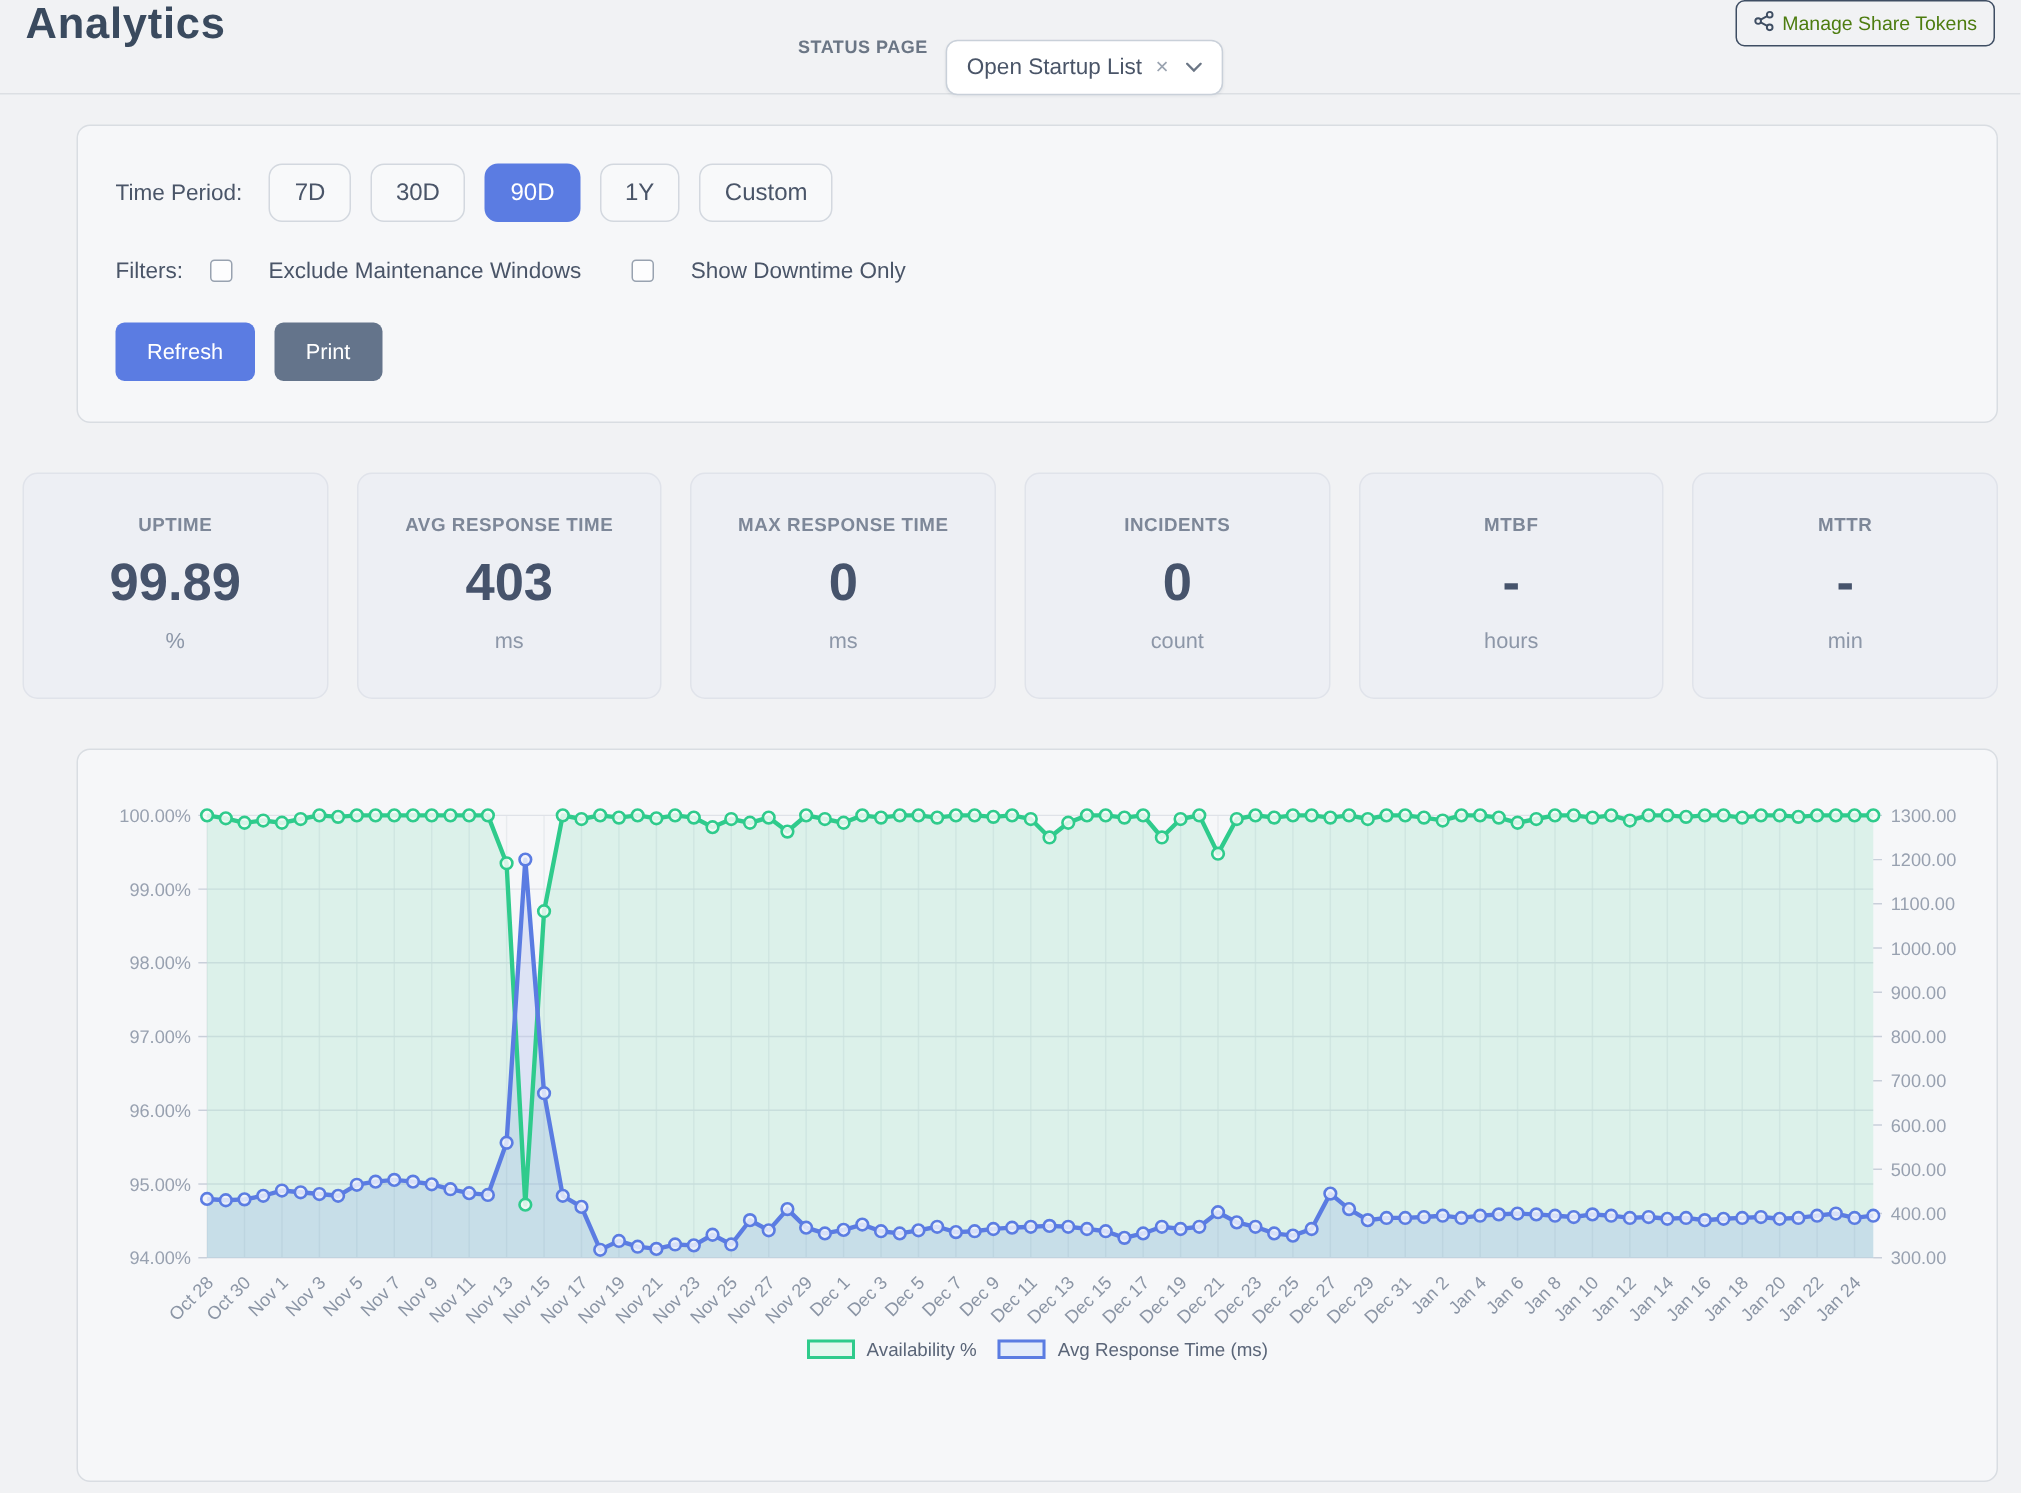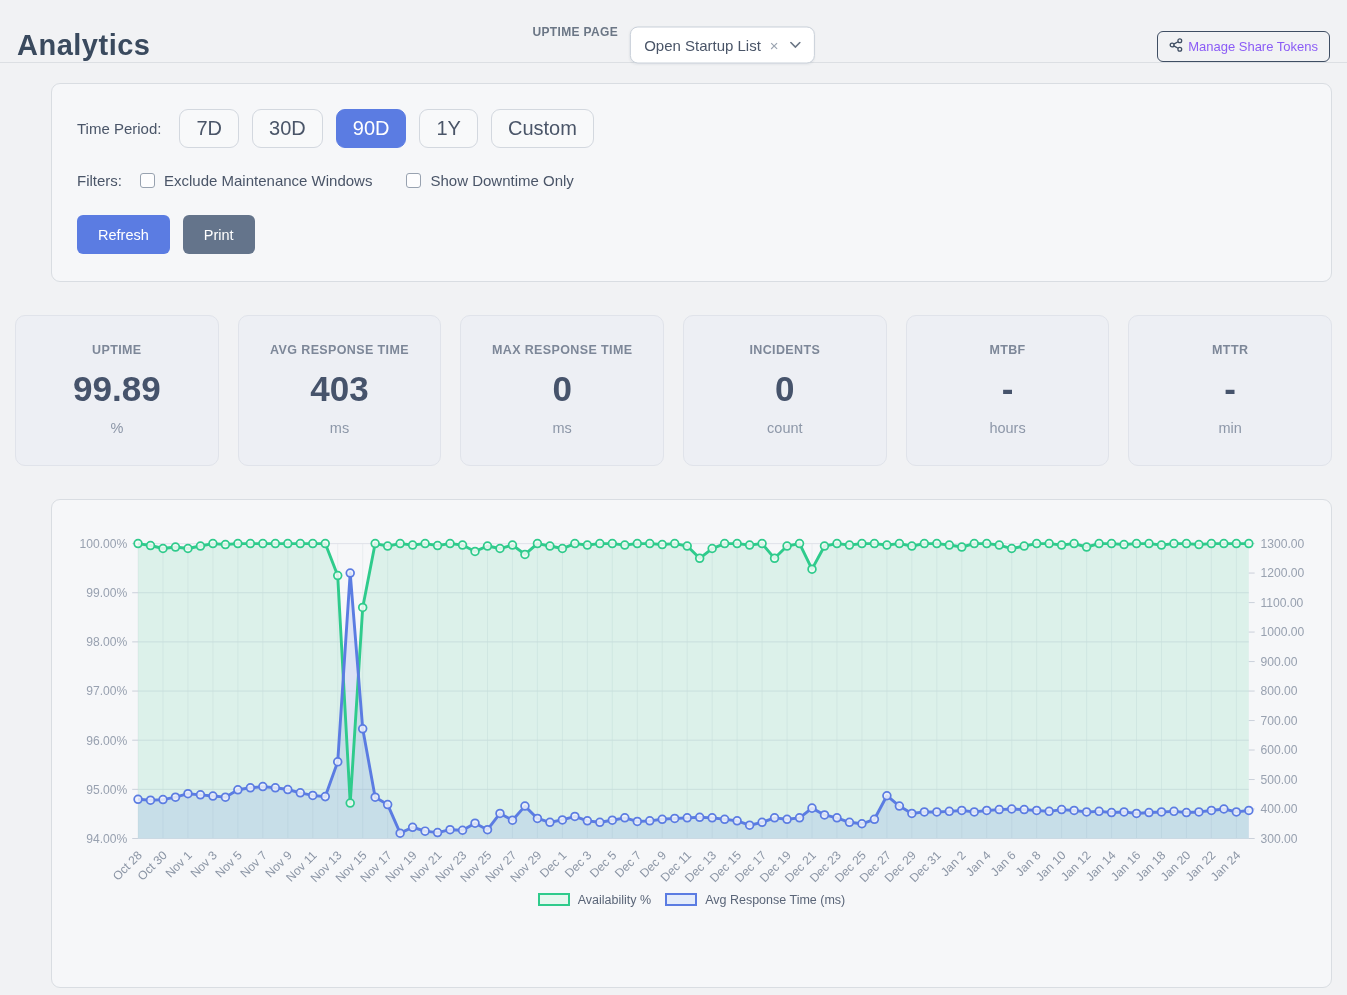--- a/index.html
+++ b/index.html
@@ -5,21 +5,21 @@
   * { box-sizing: border-box; margin: 0; padding: 0; }
   html,body { width: 1347px; height: 995px; }
   body {
     font-family: "Liberation Sans", sans-serif;
     background: #f1f2f4;
     color: #46536b;
     overflow: hidden;
   }
   
   .header {
-    display: flex; align-items: flex-end;
+    display: flex; align-items: flex-start;
     height: 63px; padding: 0 17px;
     border-bottom: 1px solid #dcdfe3;
     position: relative;
   }
   .app-title {
     font-size: 29px; font-weight: 700; color: #3a4a5e;
     letter-spacing: 0.5px;
   }
   .header-center {
     position: absolute; left: 50%; top: 50%;
@@ -37,47 +37,47 @@
     box-shadow: 0 1px 2px rgba(20,30,50,0.05);
     margin-top: 28px;
   }
   .dropdown-value { font-size: 15px; color: #4a5568; }
   .clear-icon { font-size: 15px; color: #9aa3b0; line-height: 1; cursor: pointer; }
   .chevron-down-icon { display: inline-flex; margin-left: 2px; }
   .header-right { margin-left: auto; }
   .manage-tokens-btn {
     display: inline-flex; align-items: center; gap: 5px;
     background: transparent; border: 1px solid #3f4e63; border-radius: 6px;
-    padding: 6px 11px; font-size: 13px; color: #8b5cf6; cursor: pointer;
+    padding: 6px 11px; font-size: 13px; color: #4d7c0f; cursor: pointer;
     font-family: "Liberation Sans", sans-serif;
   }
   
   .main { padding: 0 15px; }
   .panel {
     background: #f6f7f9;
     border: 1px solid #d9dde2;
     border-radius: 9px;
     margin-left: 36px;
   }
   .filter-panel { margin-top: 20px; padding: 25px 25px 27px 25px; }
   .filter-row { display: flex; align-items: center; }
   .filter-label { font-size: 15px; color: #4a5568; margin-right: 18px; }
   .tp-group { display: flex; gap: 13px; }
   .tp-btn {
     min-width: 48px; height: 39px; padding: 0 16px;
     border: 1px solid #d3d8df; border-radius: 9px;
     background: #f8f9fa; color: #4a5568;
-    font-size: 20px; cursor: pointer;
+    font-size: 16px; cursor: pointer;
     font-family: "Liberation Sans", sans-serif;
   }
   .tp-btn.selected {
     background: #5b7ce2; border-color: #5b7ce2; color: #ffffff;
   }
   .checkbox-row { margin-top: 24px; }
-  .checkbox-item { display: flex; align-items: center; gap: 9px; margin-right: 34px; cursor: pointer; }
+  .checkbox-item { display: flex; align-items: center; gap: 24px; margin-right: 34px; cursor: pointer; }
   .checkbox-box {
     width: 15px; height: 15px; border: 1.5px solid #98a2b0;
     border-radius: 3px; background: #fdfdfe; display: inline-block;
   }
   .checkbox-label { font-size: 15px; color: #4a5568; }
   .action-row { margin-top: 26px; gap: 13px; }
   .btn {
     border: none; border-radius: 6px; height: 39px; padding: 0 21px;
     font-size: 14.5px; color: #ffffff; cursor: pointer;
     font-family: "Liberation Sans", sans-serif;
@@ -111,21 +111,21 @@
   .swatch.green { background: #e6f7ef; border: 2.5px solid #2fcb8c; }
   .swatch.blue  { background: #e4ecfa; border: 2.5px solid #5b7ce2; }
   .legend-label { font-size: 12.5px; color: #5a6578; }
 </style>
 </head>
 <body>
 
 <div class="header">
   <div class="app-title">Analytics</div>
   <div class="header-center">
-    <span class="status-page-label">UPTIME PAGE</span>
+    <span class="status-page-label">STATUS PAGE</span>
     <span class="dropdown">
       <span class="dropdown-value">Open Startup List</span>
       <span class="clear-icon">×</span>
       <span class="chevron-down-icon">
         <svg width="11" height="7" viewBox="0 0 11 7">
             <path d="M1 1 L5.5 5.5 L10 1" fill="none" stroke="#6b7685" stroke-width="1.6" stroke-linecap="round"></path>
           </svg>
       </span>
     </span>
   </div>

